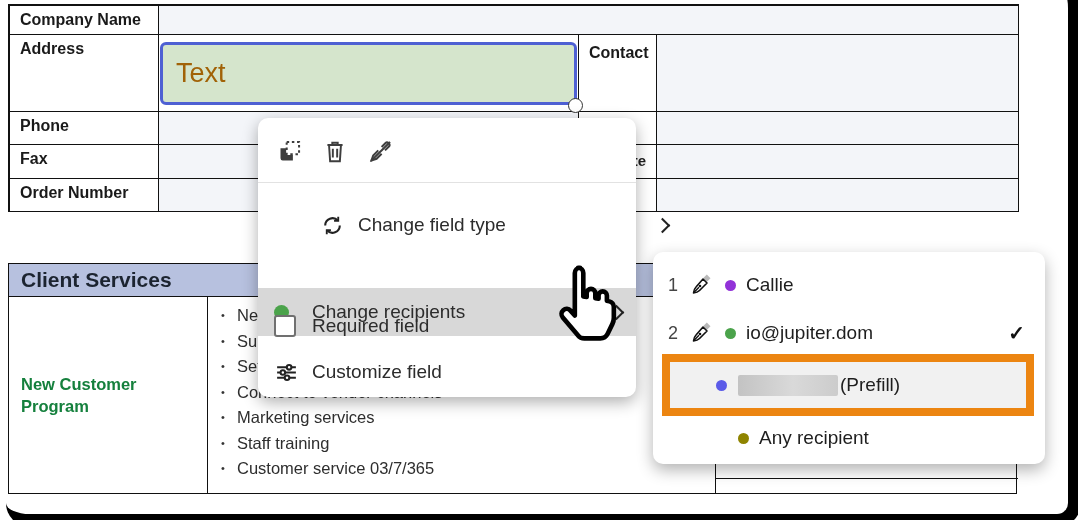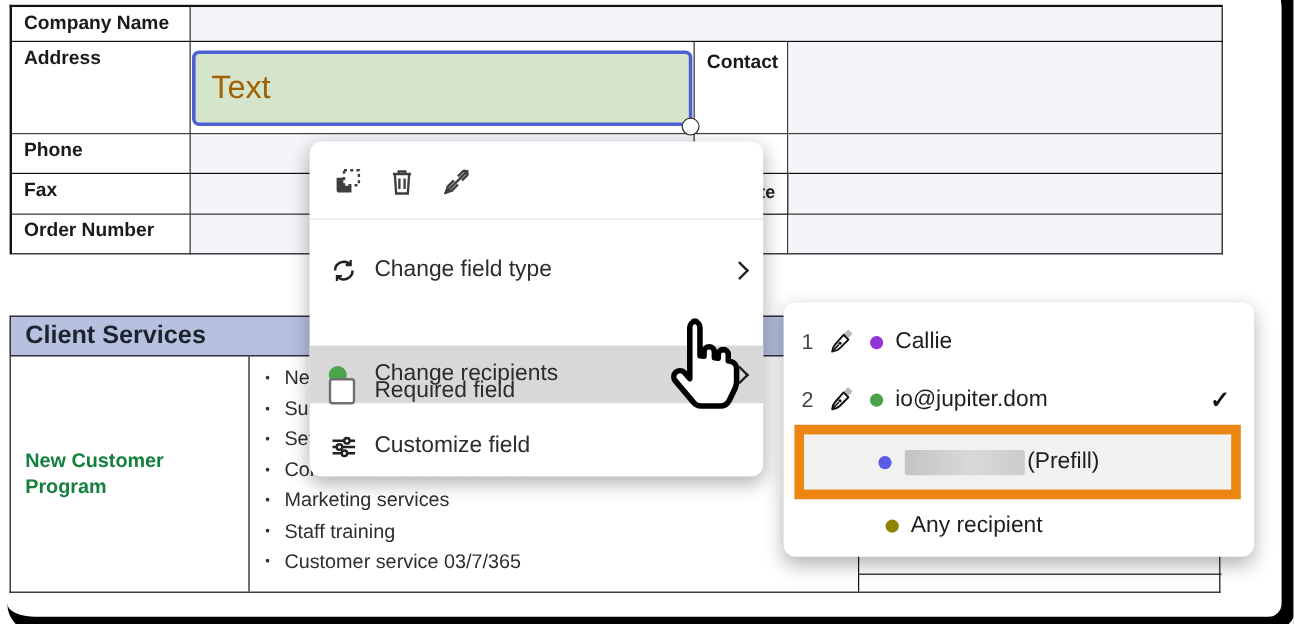--- a/index.html
+++ b/index.html
@@ -43,21 +43,21 @@
   .menu{position:absolute;left:258px;top:118px;width:378px;height:279px;background:#fff;
     border-radius:10px;box-shadow:0 5px 16px rgba(0,0,0,.32);z-index:5;}
   .icon-row{position:absolute;left:18px;top:20px;display:flex;gap:19px;align-items:center;}
   .divider{position:absolute;left:0;top:64px;width:100%;border-top:1.5px solid #e2e2e2;}
   .mi{position:absolute;left:0;width:100%;display:flex;align-items:center;box-sizing:border-box;
       padding:0 14px 0 16px;font-size:19px;color:#2c2c2c;}
   .mi .ic{width:26px;display:flex;justify-content:flex-start;}
   .mi .t{margin-left:12px;}
   .mi .chev{margin-left:auto;width:9px;height:9px;border-top:2.2px solid #222;
       border-right:2.2px solid #222;transform:rotate(45deg);}
-  .mi1{top:84px;height:46px;}
+  .mi1{top:84px;height:46px;margin-left:46px;}
   .mi2{top:130px;height:48px;background:#d8d8d8;margin-top:40px;}
   .mi3{top:186px;height:44px;}
   .mi4{top:232px;height:44px;}
   .dot{border-radius:50%;}
   .dot.menu-dot{width:15px;height:15px;}
   .checkbox{width:18px;height:18px;border:2.2px solid #707070;border-radius:3px;background:#fff;}
 
   
   .submenu{position:absolute;left:653px;top:252px;width:392px;height:212px;background:#fff;
     border-radius:10px;box-shadow:0 6px 16px rgba(0,0,0,.3);z-index:6;}
@@ -66,21 +66,21 @@
   .sr .num{width:13px;margin-left:15px;color:#454545;font-size:18px;}
   .sr .pen{margin-left:8px;width:24px;}
   .sr .dot{width:11px;height:11px;margin-left:12px;}
   .sr .nm{margin-left:10px;}
   .sr .check{margin-left:auto;margin-right:20px;font-size:20px;font-weight:bold;color:#111;}
   .sr1{top:12px;height:42px;}
   .sr2{top:60px;height:42px;}
   .sr4{top:168px;height:36px;padding-left:85px;}
   .sr4 .dot{margin-left:0;}
   .prefill{position:absolute;left:9px;top:102px;width:372px;height:62px;box-sizing:border-box;
-    border:8px solid #ec8511;background:#f1f1f1;display:flex;align-items:center;padding-left:62px;}
+    border:8px solid #ec8511;background:#f1f1f1;display:flex;align-items:center;padding-left:46px;}
   .prefill .dot{width:11px;height:11px;margin-right:6px;}
   .redacted{width:100px;height:21px;border-radius:2px;margin-left:5px;
     background:linear-gradient(90deg,#c3c3c3,#d9d9d9 55%,#cccccc);}
   .prefill .nm{margin-left:2px;font-size:19px;color:#1e1e1e;}
 
   
   .hand{position:absolute;left:550px;top:262px;z-index:7;}
   .frame{position:absolute;left:6px;top:-16px;width:1062px;height:530px;border-radius:24px;
     border-right:13px solid #000;border-bottom:13px solid #000;pointer-events:none;z-index:9;}
   svg{display:block;}

